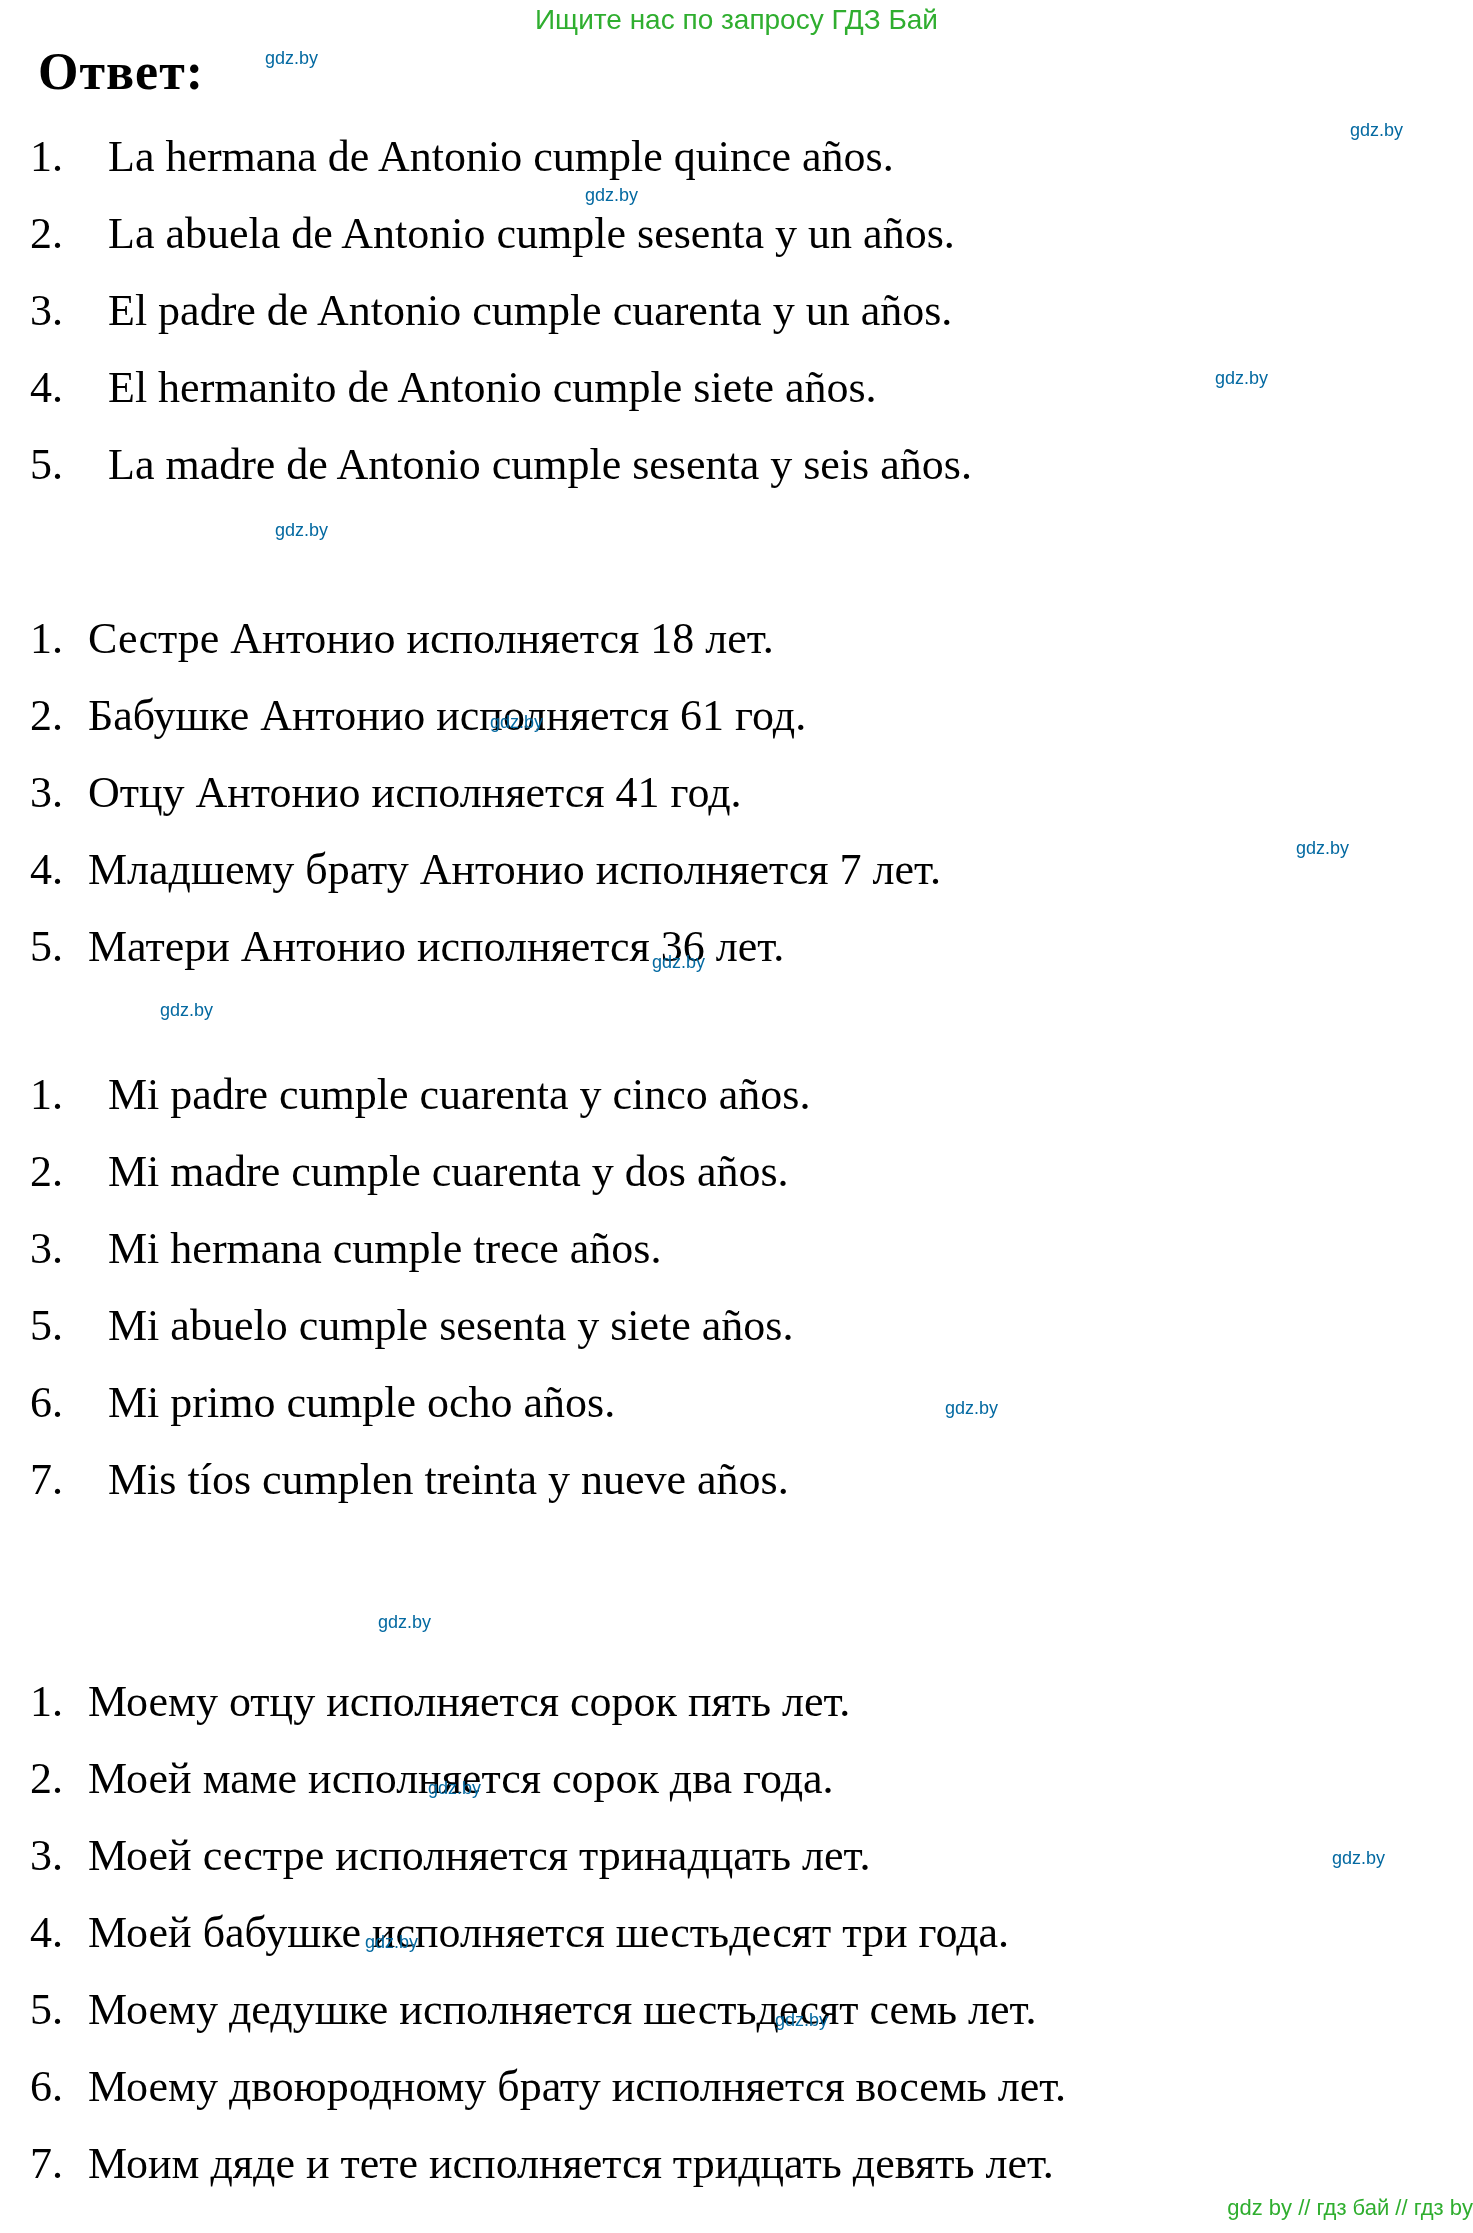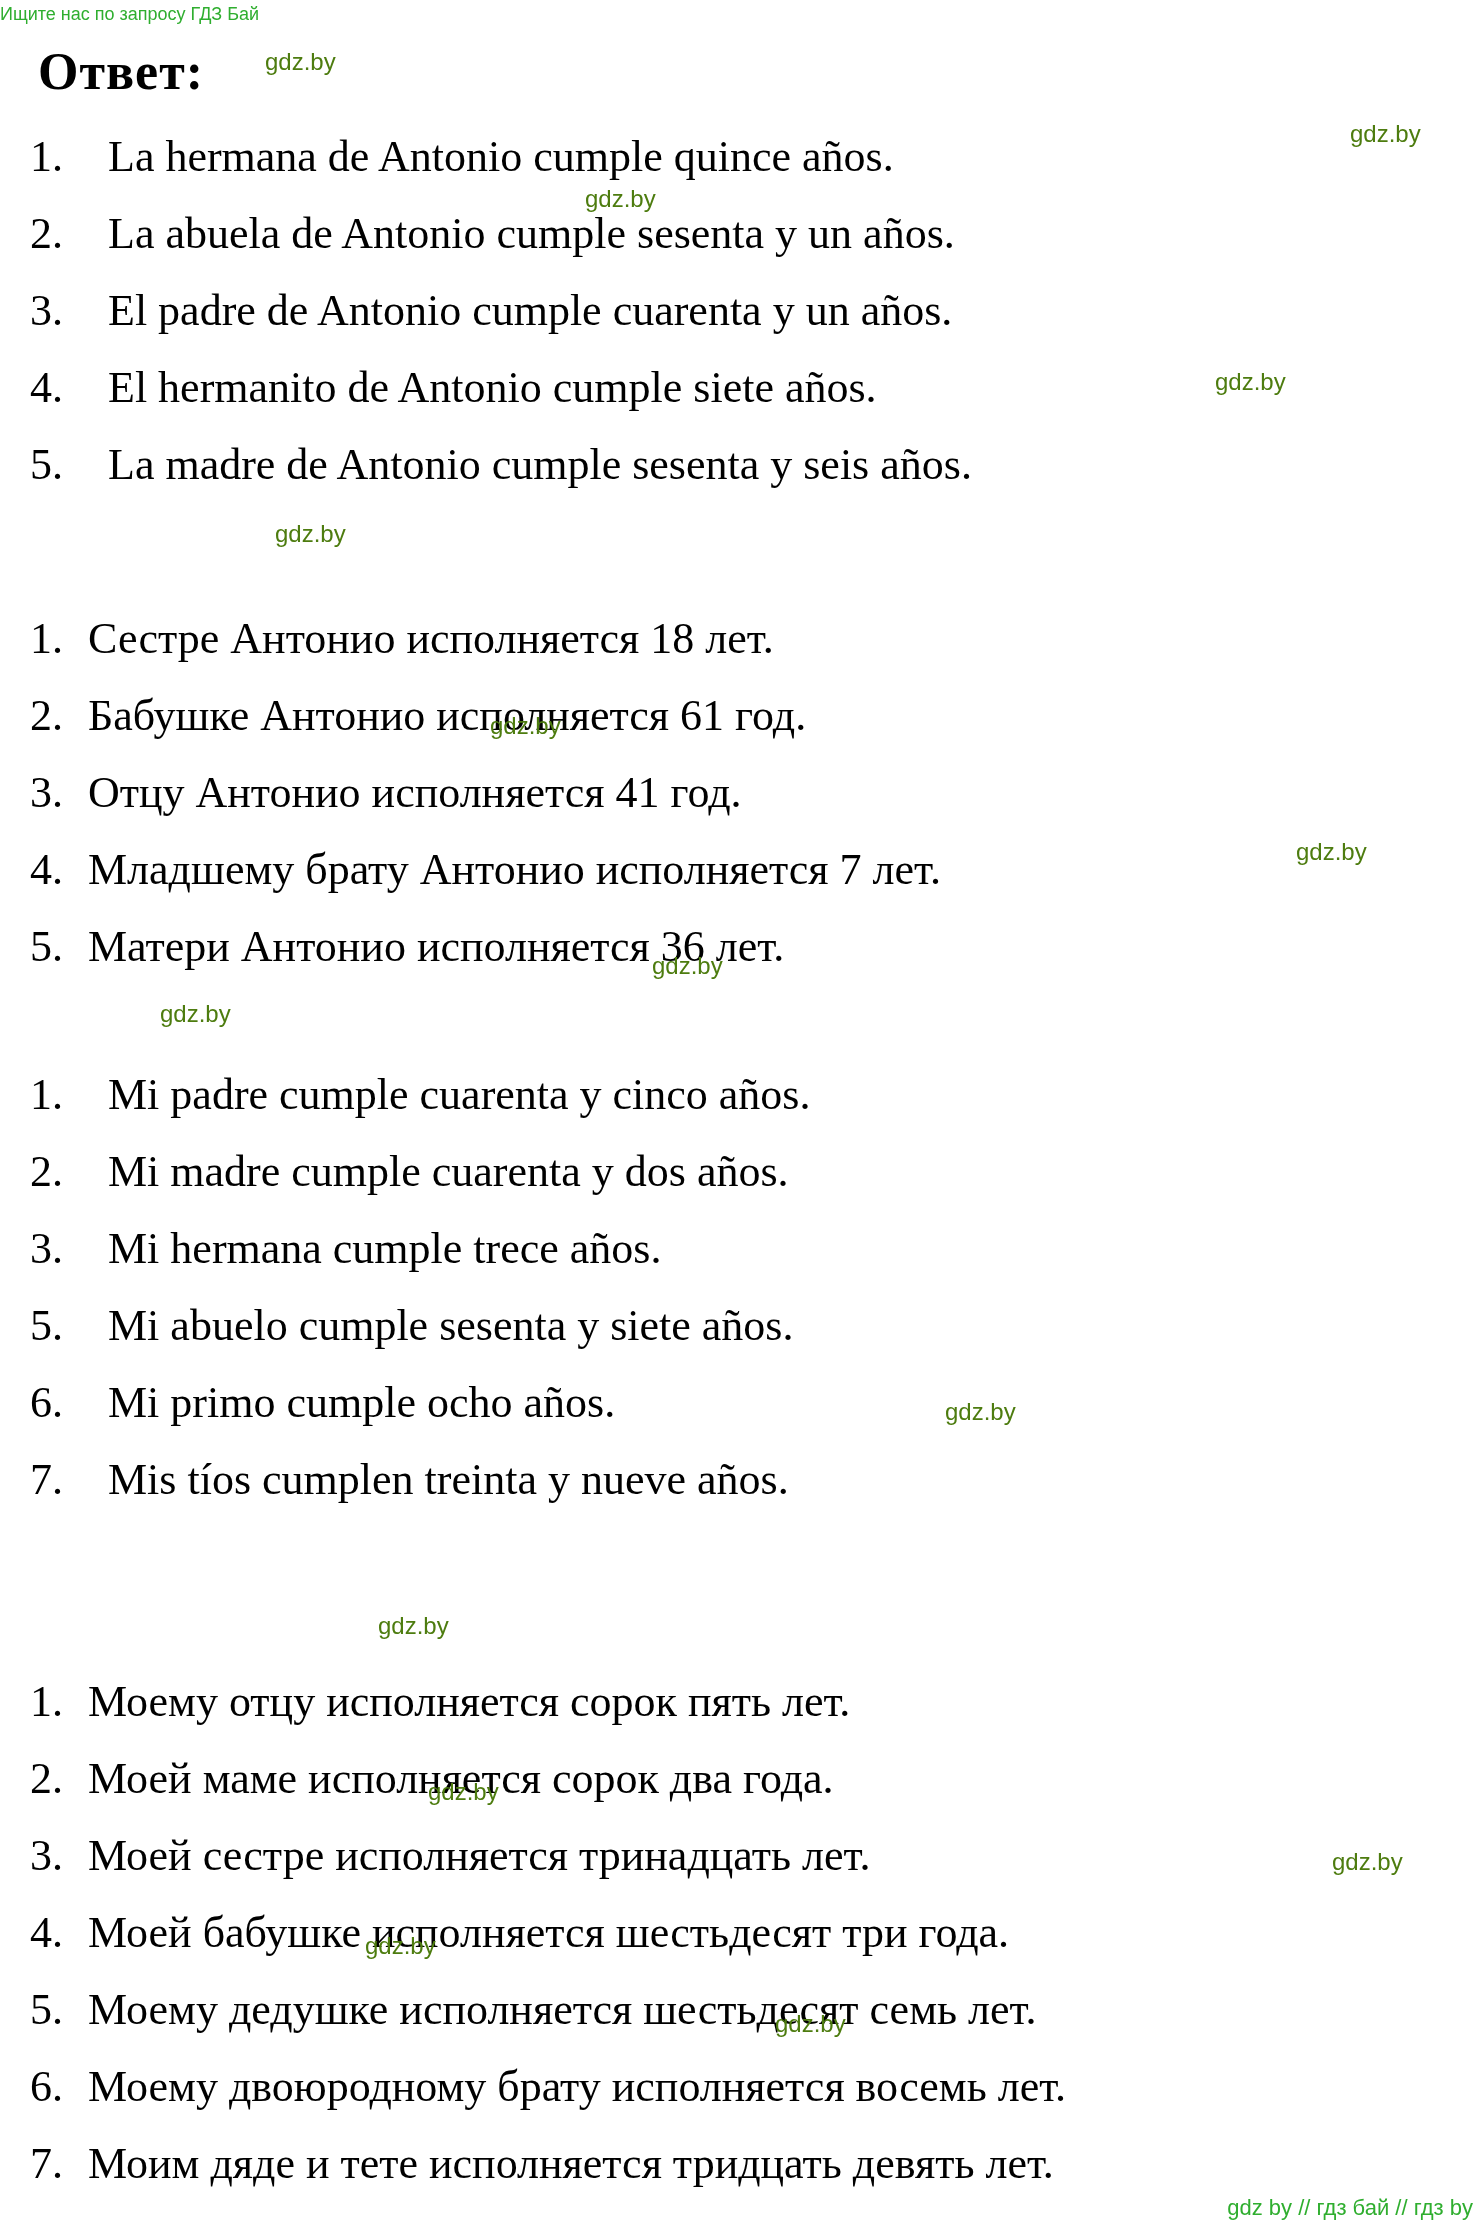--- a/index.html
+++ b/index.html
@@ -11,22 +11,23 @@
     background: #ffffff;
     font-family: "Liberation Serif", serif;
     color: #000000;
     overflow: hidden;
   }
   .banner {
     position: absolute;
     top: 4px;
     left: 0;
     width: 100%;
+    text-align: center;
     font-family: "Liberation Sans", sans-serif;
-    font-size: 18px;
+    font-size: 28px;
     color: #2fae2f;
   }
   .answer-heading {
     position: absolute;
     top: 42px;
     left: 38px;
     font-size: 52px;
     font-weight: bold;
     letter-spacing: 1px;
   }
@@ -39,22 +40,22 @@
     font-size: 44px;
     line-height: 77px;
     white-space: nowrap;
   }
   .item .num { display: inline-block; }
   .es .num { width: 78px; }
   .ru .num { width: 58px; }
   .wm {
     position: absolute;
     font-family: "Liberation Sans", sans-serif;
-    font-size: 24px;
-    color: #4d7c0f;
+    font-size: 18px;
+    color: #0369a1;
     white-space: nowrap;
   }
   .footer {
     position: absolute;
     top: 2195px;
     left: 0;
     width: 100%;
     text-align: right;
     font-family: "Liberation Sans", sans-serif;
     font-size: 22px;

